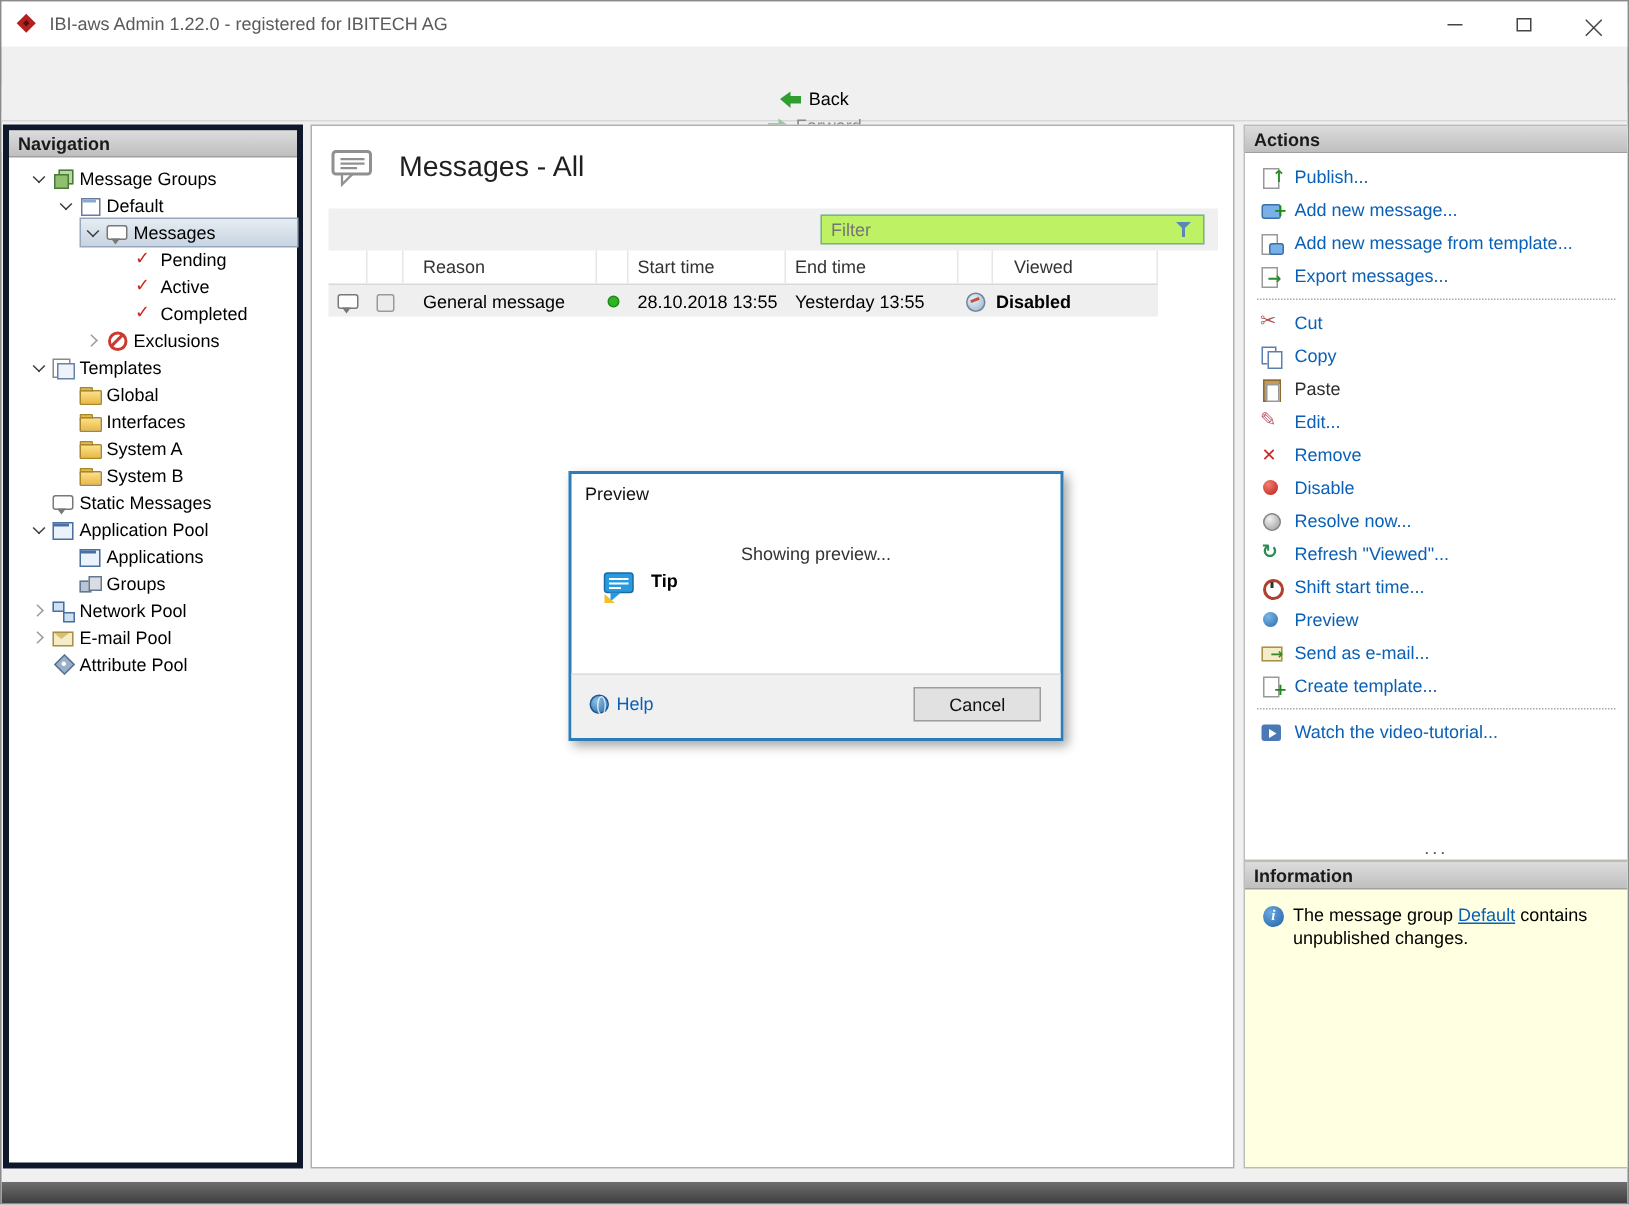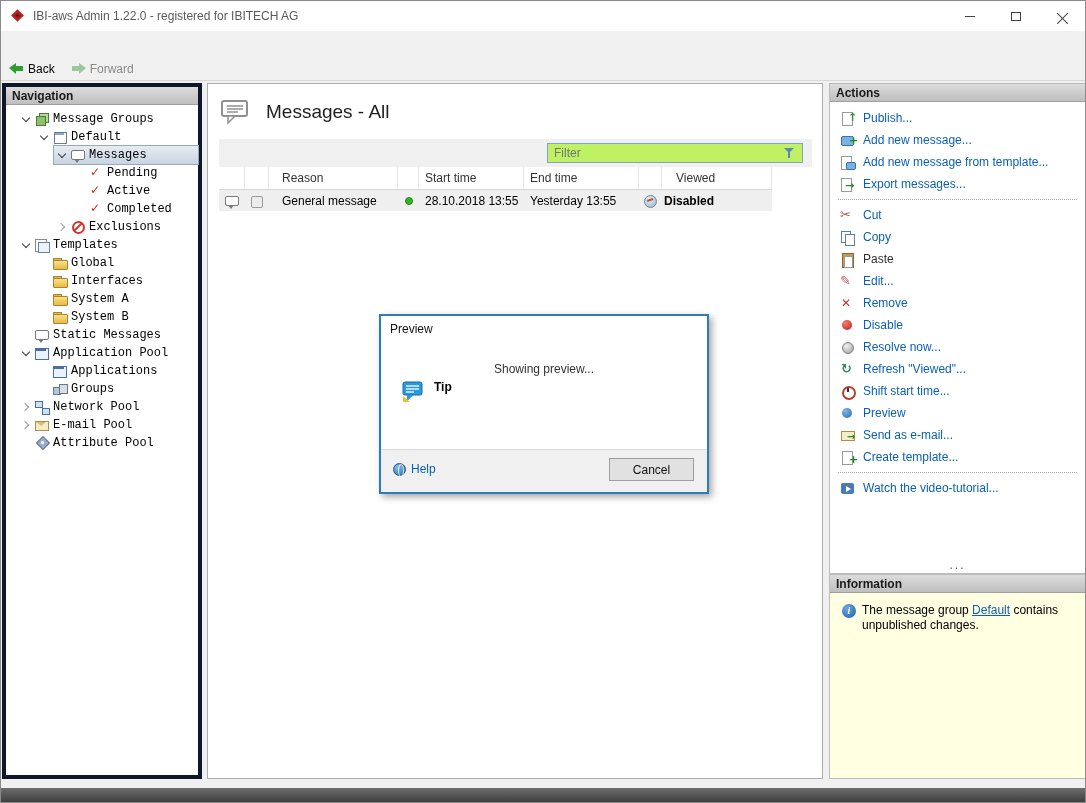--- a/index.html
+++ b/index.html
@@ -18,21 +18,21 @@
   .glyph-min { width:10px; height:1px; background:#444; }
   .glyph-max { width:10px; height:9px; border:1px solid #444; }
   .glyph-close { width:11px; height:11px; position:relative; }
   .glyph-close::before,.glyph-close::after { content:''; position:absolute; left:5px; top:0; width:1px; height:15px; background:#444; }
   .glyph-close::before { transform:rotate(45deg); }
   .glyph-close::after { transform:rotate(-45deg); }
 
   
   .menubar { position:absolute; left:0; top:30px; right:0; height:26px; background:#f0f0f0; display:flex; align-items:center;margin-top:44px; }
   .menu-item { padding:4px 12px; }
-  .toolbar { position:absolute; left:0; top:56px; right:0; height:24px; background:#f0f0f0; border-bottom:1px solid #d8d8d8; display:flex; align-items:center; }
+  .toolbar { position:absolute; left:0; top:56px; right:0; height:24px; background:#f0f0f0; border-bottom:1px solid #d8d8d8; display:flex; align-items:center;flex-direction:column; }
   .tool-btn { display:flex; align-items:center; gap:4px; padding:2px 8px; }
   .arrow { width:15px; height:11px; position:relative; }
   .arrow.back::before { content:''; position:absolute; left:0; top:0; border-top:5px solid transparent; border-bottom:6px solid transparent; border-right:7px solid #2e9e2e; }
   .arrow.back::after { content:''; position:absolute; left:6px; top:3px; width:8px; height:5px; background:#2e9e2e; }
   .arrow.fwd::before { content:''; position:absolute; right:0; top:0; border-top:5px solid transparent; border-bottom:6px solid transparent; border-left:7px solid #9cc79c; }
   .arrow.fwd::after { content:''; position:absolute; left:1px; top:3px; width:8px; height:5px; background:#9cc79c; }
   .dim { color:#8a8a8a; }
 
   
   .panel-header { height:18px; background:linear-gradient(#dcdcdc,#bfbfbf); border-bottom:1px solid #a0a0a0; font-weight:bold; color:#1a1a1a; padding:2px 6px; }
@@ -44,21 +44,21 @@
   
   .tree { padding-top:5px; }
   .trow { display:flex; align-items:center; height:18px; }
   .sp { flex:none; }
   .sp0{width:12px}.sp1{width:30px}.sp2{width:48px}.sp3{width:66px}
   .tinner { display:flex; align-items:center; flex:1; height:18px; }
   .tinner.sel { background:linear-gradient(#e6ecf2,#c8d4e2); outline:1px solid #98a8bc; }
   .exp { width:16px; height:16px; flex:none; display:flex; align-items:center; justify-content:center; }
   .exp.down::before { content:''; width:5px; height:5px; border-right:1.5px solid #3c3c3c; border-bottom:1.5px solid #3c3c3c; transform:rotate(45deg); margin-top:-2px; }
   .exp.right::before { content:''; width:5px; height:5px; border-top:1.5px solid #9a9a9a; border-right:1.5px solid #9a9a9a; transform:rotate(45deg); margin-left:-2px; }
-  .tlabel { margin-left:3px; white-space:nowrap;font-family:Liberation Mono, monospace; }
+  .tlabel { margin-left:3px; white-space:nowrap; }
 
   .ic { width:16px; height:16px; flex:none; position:relative; display:inline-block; }
   .ic::before,.ic::after { content:''; position:absolute; }
   .ic-cube::before { left:5px; top:2px; width:8px; height:8px; background:#b9d99b; border:1px solid #4a7a3a; }
   .ic-cube::after  { left:2px; top:5px; width:8px; height:8px; background:#8fbf6f; border:1px solid #4a7a3a; }
   .ic-form::before { left:2px; top:3px; width:11px; height:10px; background:#fff; border:1px solid #6a7a9a; }
   .ic-form::after  { left:3px; top:4px; width:9px; height:2px; background:#88aacc; }
   .ic-msg::before  { left:1px; top:3px; width:12px; height:8px; background:#fdfdfd; border:1px solid #787878; border-radius:2px; }
   .ic-msg::after   { left:4px; top:12px; width:0; height:0; border-left:3px solid transparent; border-right:3px solid transparent; border-top:4px solid #787878; }
   .ic-check::before{ content:'✓'; left:2px; top:0; color:#c8281e; font:bold 12px "DejaVu Sans", sans-serif; }

